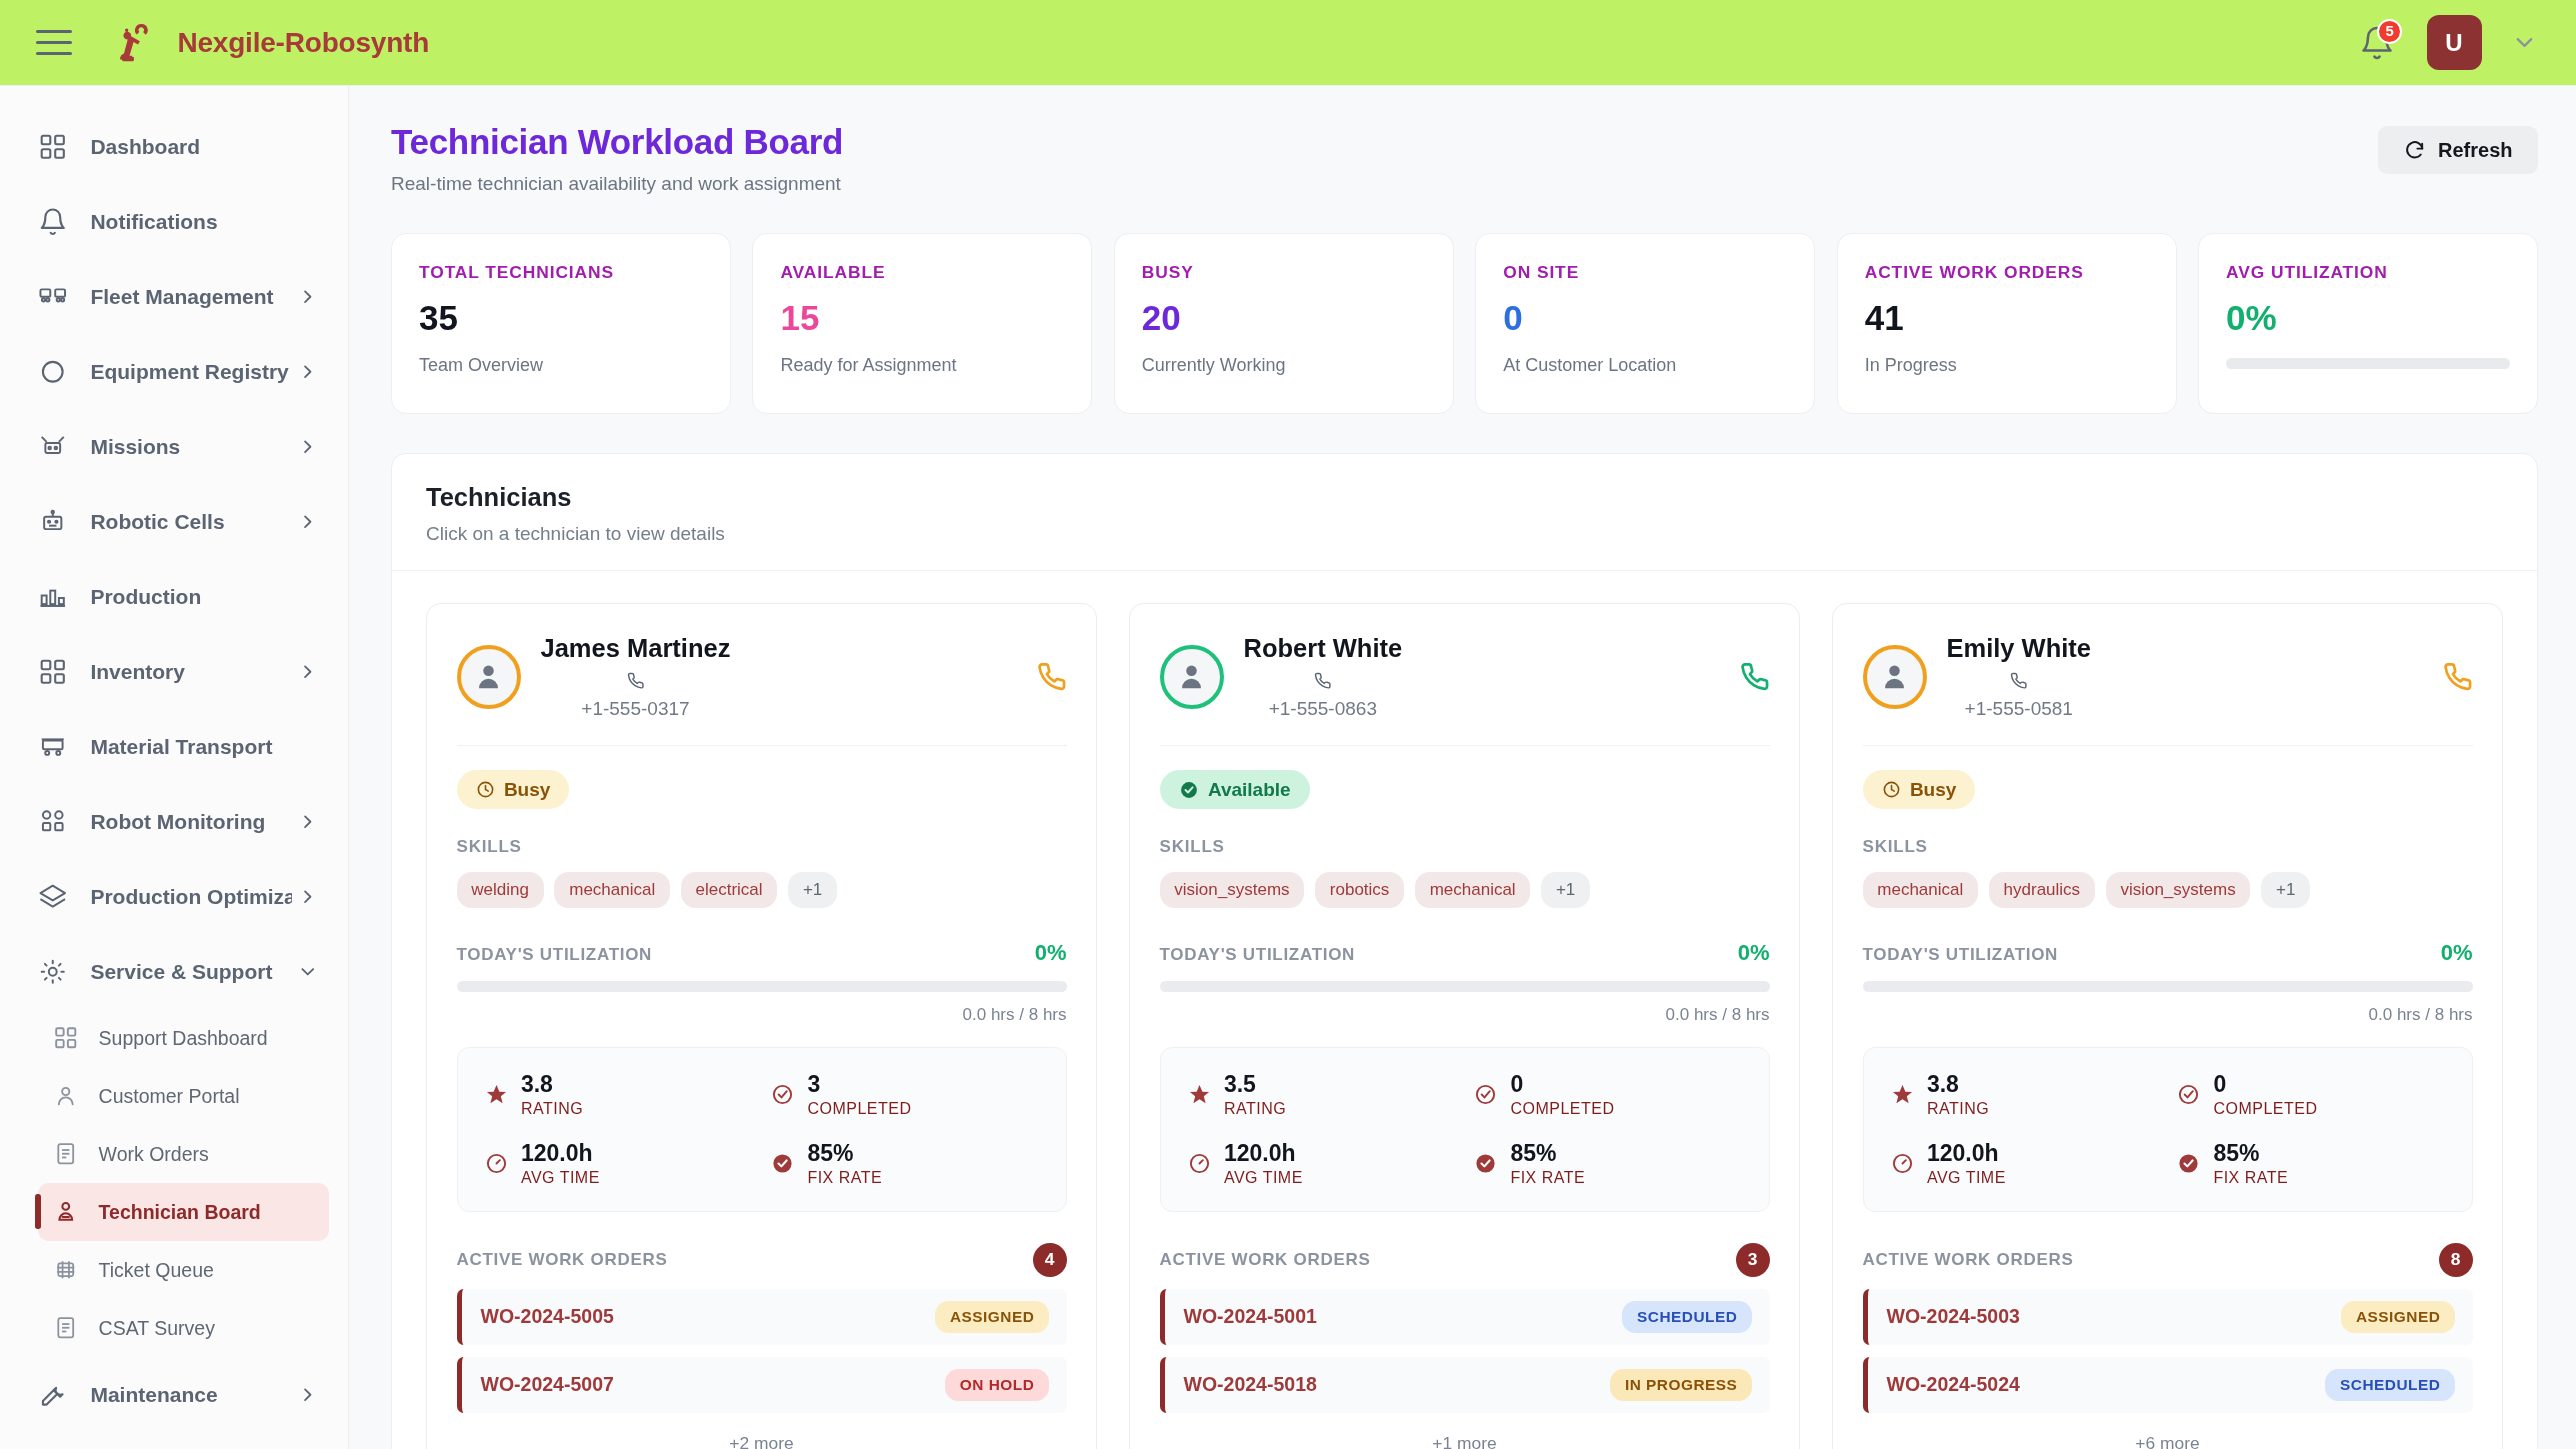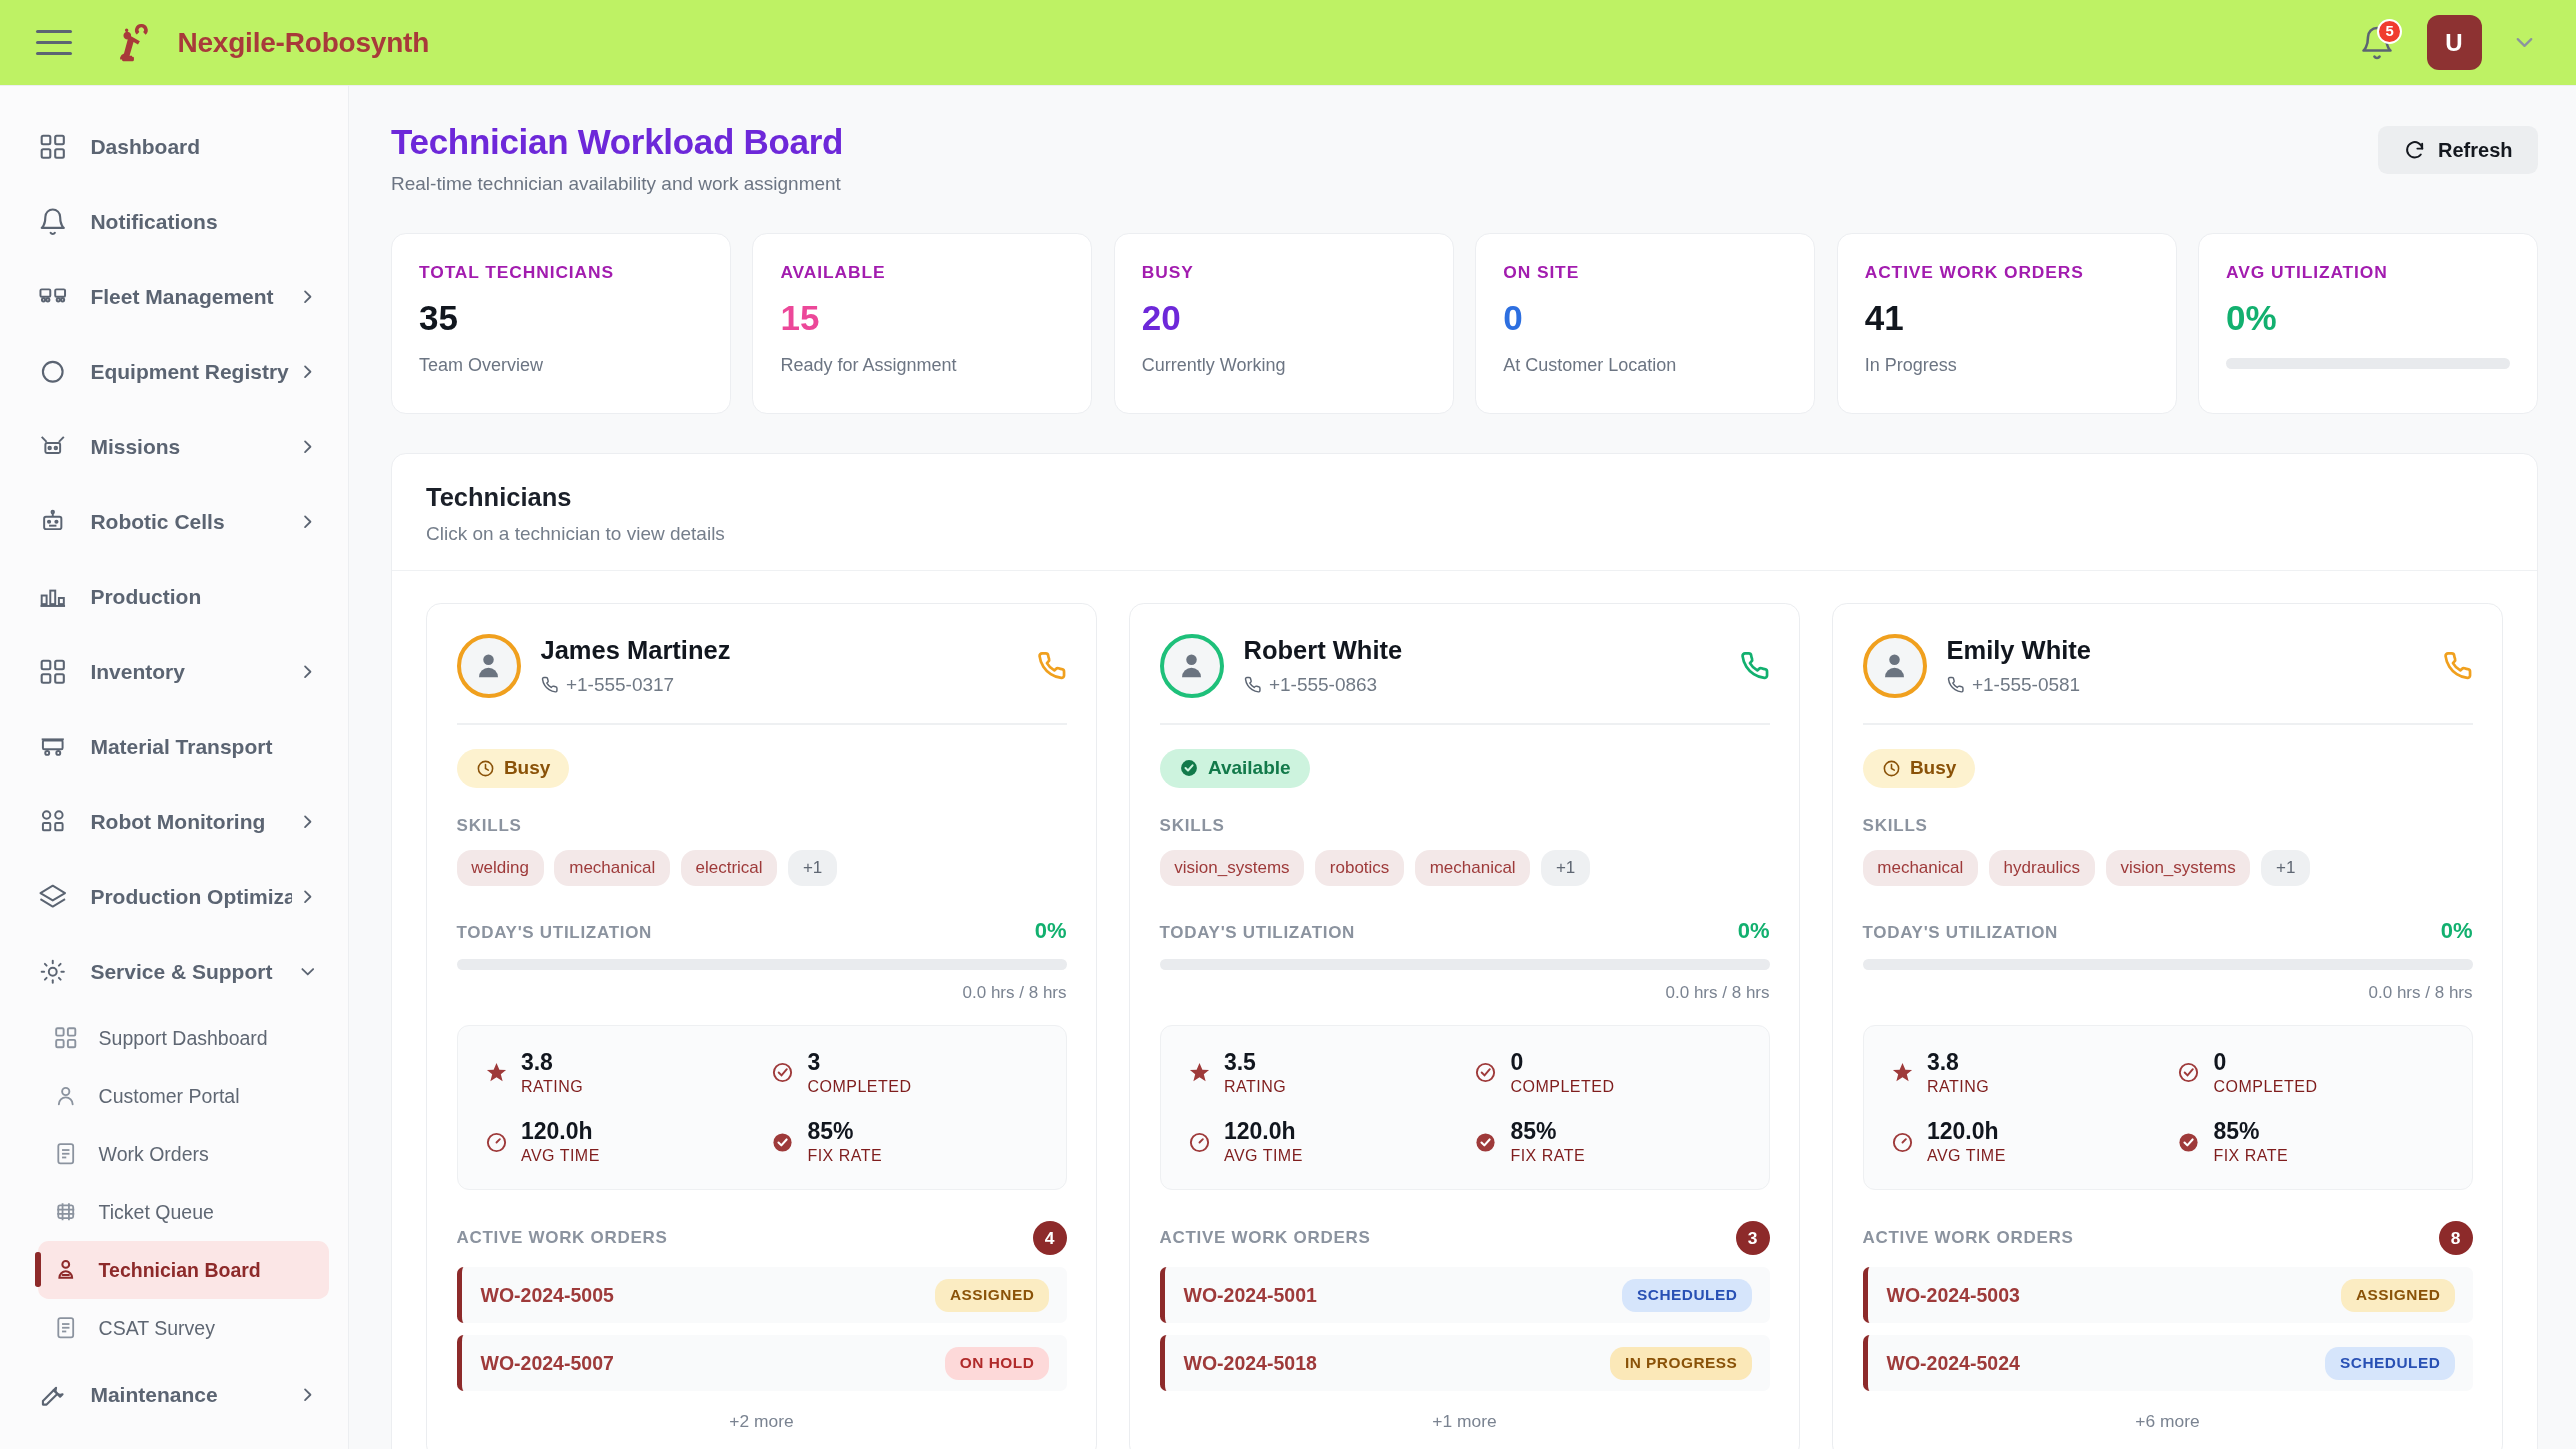--- a/index.html
+++ b/index.html
@@ -123,21 +123,21 @@
   }
   .tech-top { display: flex; align-items: center; justify-content: flex-end; }
   .tech-avatar {
     width: 64px; height: 64px; min-width: 64px; border-radius: 50%;
     background: #f4f6f7; display: flex; align-items: center; justify-content: center;
   }
   .tech-avatar.busy { border: 4px solid #f0a01e; }
   .tech-avatar.available { border: 4px solid #1ec07a; }
   .tech-id { margin-left: 20px; }
   .tech-name { font-size: 25.5px; font-weight: 700; color: #11161e; }
-  .tech-phone { font-size: 19px; color: #707985; margin-top: 9.4px; display: flex; align-items: center; gap: 8px; }
+  .tech-phone { font-size: 19px; color: #707985; margin-top: 9.4px; display: flex; align-items: center; gap: 8px; flex-direction: column; }
   .call-btn { margin-left: auto; cursor: pointer; display: flex; align-items: center; }
   .divider { height: 1.3px; background: #eef0f2; margin: 25.5px 0 0 0; }
 
   .status-pill {
     display: inline-flex; align-items: center; gap: 9.4px;
     height: 39px; padding: 0 19px; border-radius: 19.5px;
     font-size: 19px; font-weight: 600; margin-top: 24px;
   }
   .status-pill.busy { background: #fdf2cf; color: #8a5208; }
   .status-pill.available { background: #cdf3de; color: #12794a; }
@@ -442,42 +442,42 @@
         <svg width="25.5" height="25.5" viewBox="0 0 24 24" fill="none" stroke="#8b939f" stroke-width="1.7">
           <rect x="5" y="3" width="14" height="18" rx="2"></rect>
             <line x1="8.5" y1="8.5" x2="15.5" y2="8.5"></line>
           <line x1="8.5" y1="12" x2="15.5" y2="12"></line>
             <line x1="8.5" y1="15.5" x2="12.5" y2="15.5"></line>
           </svg>
       </span>
       <span class="sub-label">Work Orders</span>
     </div>
 
+    <div class="sub-item active">
+      <span class="nic">
+        <svg width="25.5" height="25.5" viewBox="0 0 24 24" fill="none" stroke="#8d2a2a" stroke-width="1.9" stroke-linecap="round">
+            <circle cx="12" cy="7" r="3.2"></circle>
+            <path d="M6 19.5a6 6 0 0 1 12 0z"></path>
+          <line x1="9" y1="17" x2="15" y2="17"></line>
+          </svg>
+      </span>
+      <span class="sub-label">Technician Board</span>
+    </div>
+
     <div class="sub-item">
       <span class="nic">
         <svg width="25.5" height="25.5" viewBox="0 0 24 24" fill="none" stroke="#8b939f" stroke-width="1.7">
           <rect x="5" y="6" width="14" height="12" rx="1.5"></rect>
             <line x1="4" y1="10" x2="20" y2="10"></line>
           <line x1="4" y1="14" x2="20" y2="14"></line>
             <line x1="9" y1="4" x2="9" y2="20"></line>
             <line x1="15" y1="4" x2="15" y2="20"></line>
           </svg>
       </span>
       <span class="sub-label">Ticket Queue</span>
-    </div>
-
-    <div class="sub-item active">
-      <span class="nic">
-        <svg width="25.5" height="25.5" viewBox="0 0 24 24" fill="none" stroke="#8d2a2a" stroke-width="1.9" stroke-linecap="round">
-            <circle cx="12" cy="7" r="3.2"></circle>
-            <path d="M6 19.5a6 6 0 0 1 12 0z"></path>
-          <line x1="9" y1="17" x2="15" y2="17"></line>
-          </svg>
-      </span>
-      <span class="sub-label">Technician Board</span>
     </div>
 
     <div class="sub-item">
       <span class="nic">
         <svg width="25.5" height="25.5" viewBox="0 0 24 24" fill="none" stroke="#8b939f" stroke-width="1.7">
           <rect x="5" y="3" width="14" height="18" rx="2"></rect>
             <line x1="8.5" y1="8.5" x2="15.5" y2="8.5"></line>
           <line x1="8.5" y1="12" x2="15.5" y2="12"></line>
             <line x1="8.5" y1="15.5" x2="12.5" y2="15.5"></line>
           </svg>

